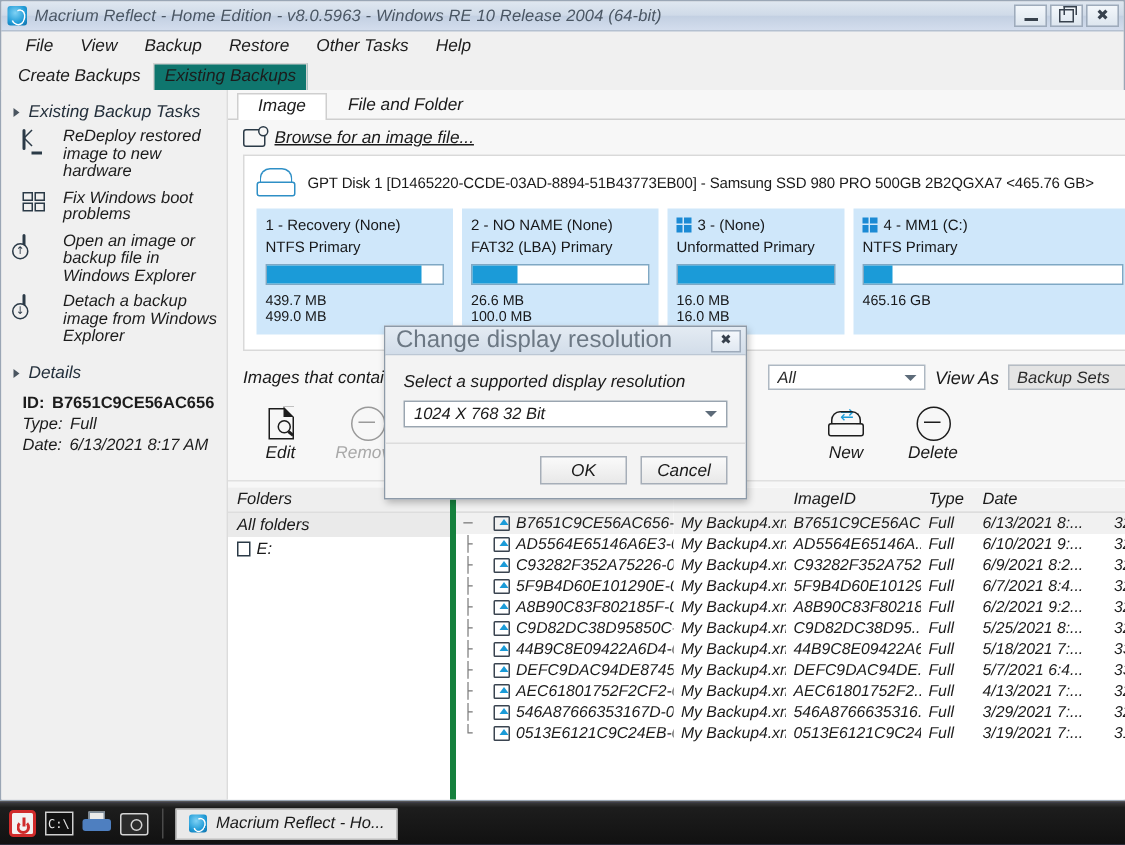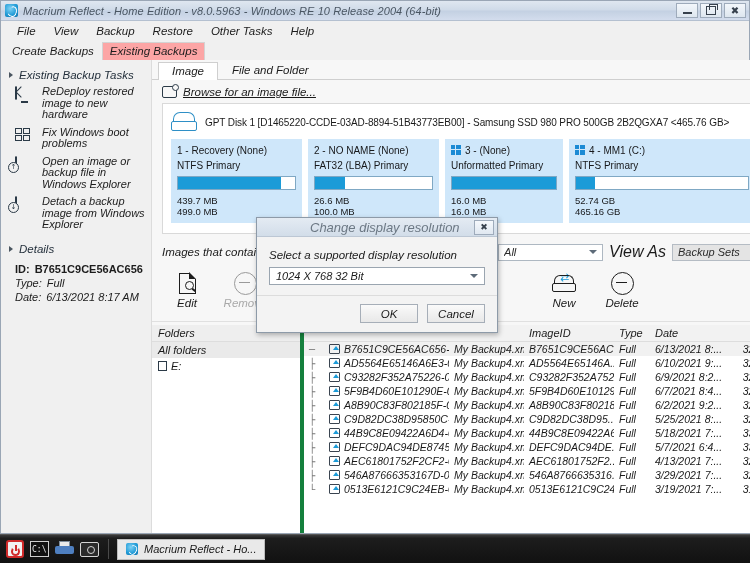--- a/index.html
+++ b/index.html
@@ -55,21 +55,21 @@
     font-style:italic;font-size:11.5px;color:#1c1c1c;padding:2px 9px;cursor:default;white-space:nowrap;
   }
 
   
   .toptabs{height:20px;display:flex;align-items:flex-end;padding-left:3px;background:#f0f0f0;
     border-bottom:1px solid #d8d8d8;}
   .toptab{
     font-style:italic;font-size:11.5px;padding:2px 7px 3px 7px;color:#1c1c1c;
     border:1px solid transparent;border-bottom:none;white-space:nowrap;
   }
-  .toptab.active{background:#fca5a5;border-color:#d3d3d3;}
+  .toptab.active{background:#0f766e;border-color:#d3d3d3;}
 
   
   .body{position:absolute;left:0;top:59px;right:0;bottom:0;display:flex;background:#f0f0f0;}
   .sidebar{width:150px;flex:none;background:#f0f0f0;position:relative;padding-top:5px;}
   .content{flex:1;background:#f7f7f7;border-left:1px solid #dcdcdc;position:relative;}
 
   
   .sec-head{display:flex;align-items:center;gap:6px;padding:2px 0 2px 8px;margin-top:2px;}
   .tri{width:0;height:0;border-left:4px solid #4a5560;border-top:3.5px solid transparent;border-bottom:3.5px solid transparent;}
   .sec-title{font-style:italic;font-size:11.5px;color:#24303c;}
@@ -131,21 +131,21 @@
 
   
   .strip{display:flex;align-items:center;margin-top:9px;padding-left:10px;gap:6px;}
   .strip-lbl{font-style:italic;font-size:11.5px;color:#1a1a1a;white-space:nowrap;}
   .combo{
     height:17px;border:1px solid #aeb8c2;background:#fff;box-sizing:border-box;
     display:flex;align-items:center;padding:0 2px 0 5px;font-style:italic;font-size:11px;color:#2a2a2a;
   }
   .combo .cv{flex:1;white-space:nowrap;overflow:hidden;}
   .chev{width:0;height:0;border-left:4px solid transparent;border-right:4px solid transparent;border-top:4px solid #5d6b79;margin-right:3px;}
-  .viewas{font-style:italic;font-size:16px;color:#1a1a1a;white-space:nowrap;}
+  .viewas{font-style:italic;font-size:12px;color:#1a1a1a;white-space:nowrap;}
   .combo.grey{background:#e4e4e4;border-color:#b5bcc4;}
 
   
   .ribbon{display:flex;align-items:flex-start;height:56px;margin-top:4px;border-bottom:1px solid #e0e0e0;background:#f7f7f7;position:relative;}
   .rgroup{display:flex;gap:4px;padding-top:4px;}
   .rbtn{width:54px;text-align:center;cursor:default;}
   .rbtn .gi{height:28px;display:flex;align-items:center;justify-content:center;}
   .rbtn .rl{font-style:italic;font-size:11.5px;color:#1a1a1a;}
   .rbtn.disabled .rl{color:#a9a9a9;}
   .ico-edit{width:17px;height:21px;border:1.6px solid #1d1d1d;box-sizing:border-box;position:relative;}
@@ -187,21 +187,21 @@
   
   .modal{
     position:absolute;left:255px;top:216px;width:240px;
     background:#f3f3f3;border:1px solid #8d9aa8;box-shadow:1px 2px 5px rgba(0,0,0,.28);
     z-index:40;
   }
   .modal-tb{
     height:18px;display:flex;align-items:center;justify-content:space-between;
     background:linear-gradient(to bottom,#e4ebf3,#d2dde9);border-bottom:1px solid #bcc7d4;padding:0 3px;
   }
-  .modal-title{font-style:italic;font-size:13px;color:#6c7884;padding-left:4px;margin-left:46px;}
+  .modal-title{font-size:16px;color:#6c7884;padding-left:4px;}
   .modal-x{width:18px;height:13px;border:1px solid #9eabbb;background:linear-gradient(to bottom,#f5f8fc,#e0e8f1);
     display:flex;align-items:center;justify-content:center;font-size:9px;color:#37414d;font-family:"DejaVu Sans",sans-serif;}
   .modal-body{padding:12px 12px 10px 12px;background:#f3f3f3;}
   .modal-lbl{font-style:italic;font-size:11.5px;color:#1a1a1a;margin-bottom:6px;}
   .modal-sel{
     height:18px;border:1px solid #9aa5b0;background:#fff;display:flex;align-items:center;
     padding:0 3px 0 6px;font-style:italic;font-size:11px;color:#1a1a1a;box-sizing:border-box;
   }
   .modal-sel .cv{flex:1;}
   .modal-foot{
@@ -408,21 +408,20 @@
                     <i></i>
                     <i></i>
                   </span>
                 <span class="part-name">4 - MM1 (C:)</span>
               </div>
               <div class="part-fs">NTFS Primary</div>
               <div class="bar">
                   <i style="width:11%"></i>
                 </div>
               <div class="part-sz">
-                <div>52.74 GB</div>
                 <div>465.16 GB</div>
               </div>
             </div>
 
           </div>
         </div>
 
         <div class="strip">
           <span class="strip-lbl">Images that contain dri...</span>
           <span style="flex:1"></span>

